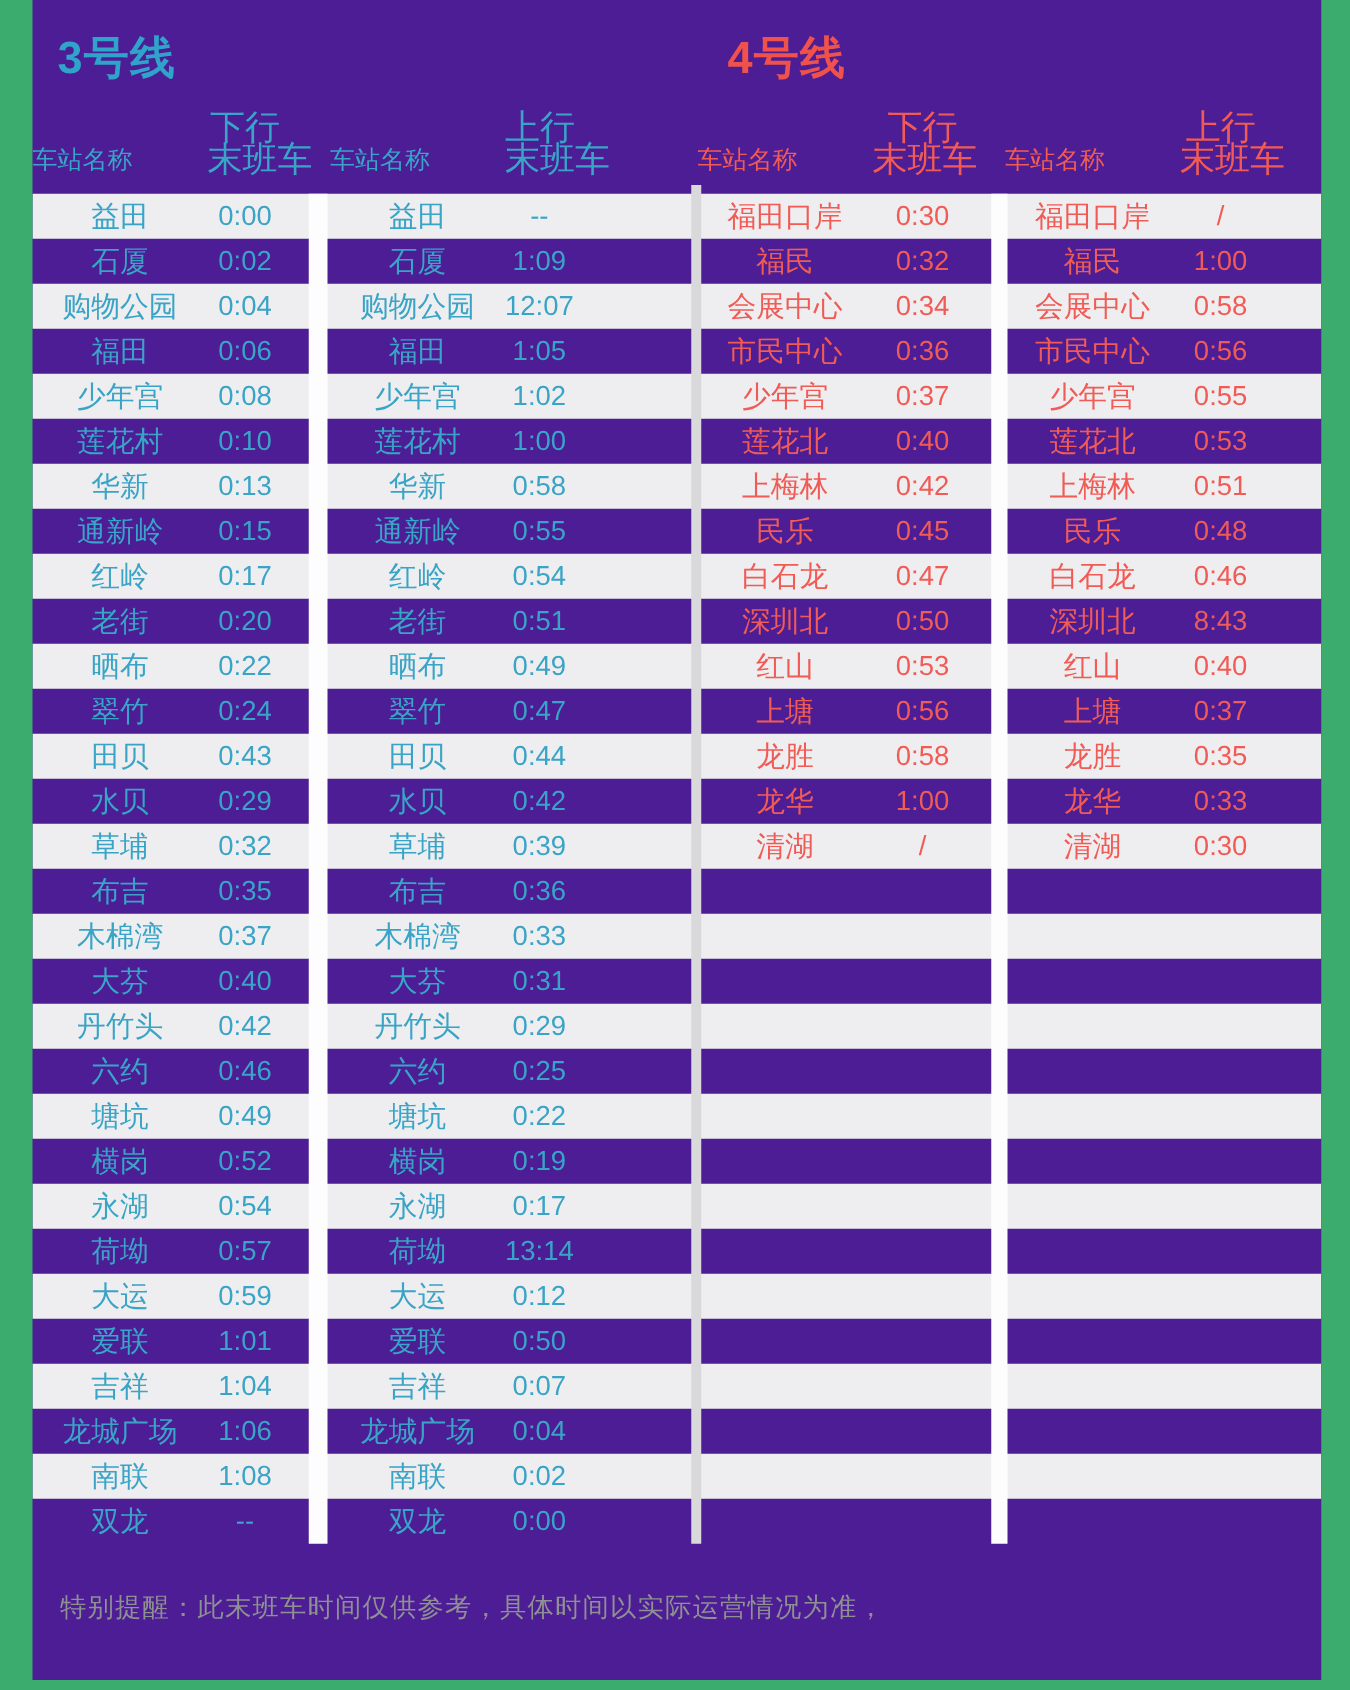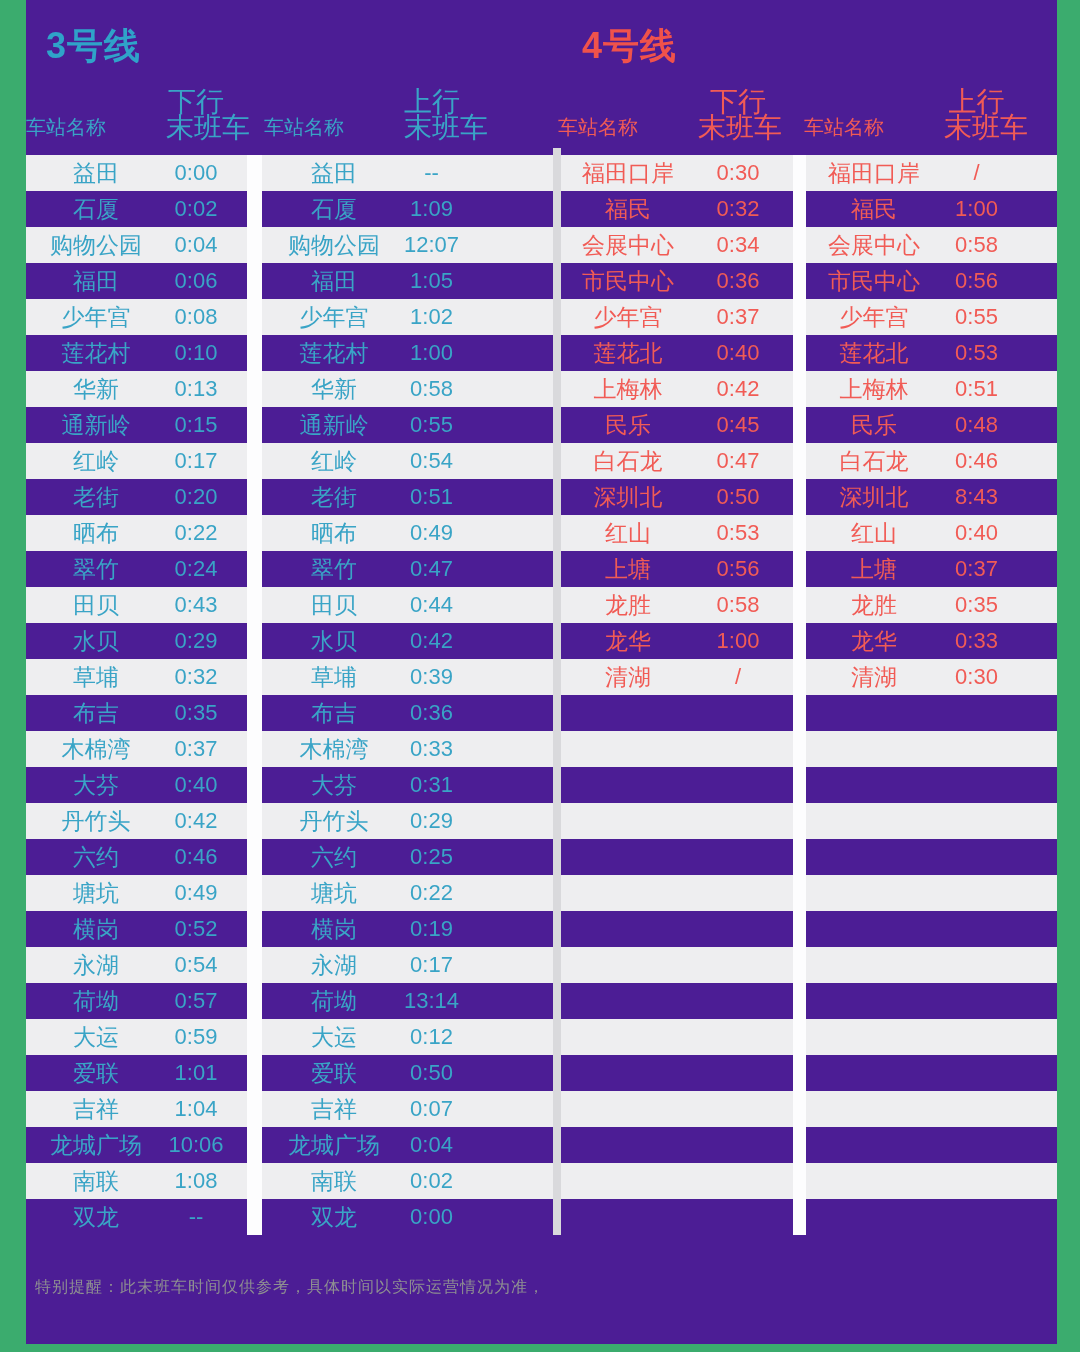--- a/index.html
+++ b/index.html
@@ -53,21 +53,21 @@
 
   .row{display:flex;height:36px;line-height:36px;}
   .row .station{width:140px;text-align:center;font-size:23px;white-space:nowrap;}
   .row .time{text-align:center;font-size:22px;white-space:nowrap;}
   .c1 .row .time{width:60px;}
   .c2 .row .time{width:55px;}
   .c3 .row .time{width:80px;}
   .c4 .row .time{width:65px;}
 
   
-  .footer{position:absolute;left:35px;top:1266px;color:#8F9091;font-size:16px;line-height:42px;letter-spacing:1px;}
+  .footer{position:absolute;left:48px;top:1266px;color:#8F9091;font-size:21px;line-height:42px;letter-spacing:1px;}
 </style>
 </head>
 <body>
 
 <div id="page">
 
   <div class="stripes">
       <div class="stripe"></div>
       <div class="stripe"></div>
       <div class="stripe"></div>
@@ -250,21 +250,21 @@
           <span class="time">1:01</span>
         </div>
 
         <div class="row">
           <span class="station">吉祥</span>
           <span class="time">1:04</span>
         </div>
 
         <div class="row">
           <span class="station">龙城广场</span>
-          <span class="time">10:06</span>
+          <span class="time">1:06</span>
         </div>
 
         <div class="row">
           <span class="station">南联</span>
           <span class="time">1:08</span>
         </div>
 
         <div class="row">
           <span class="station">双龙</span>
           <span class="time">--</span>

